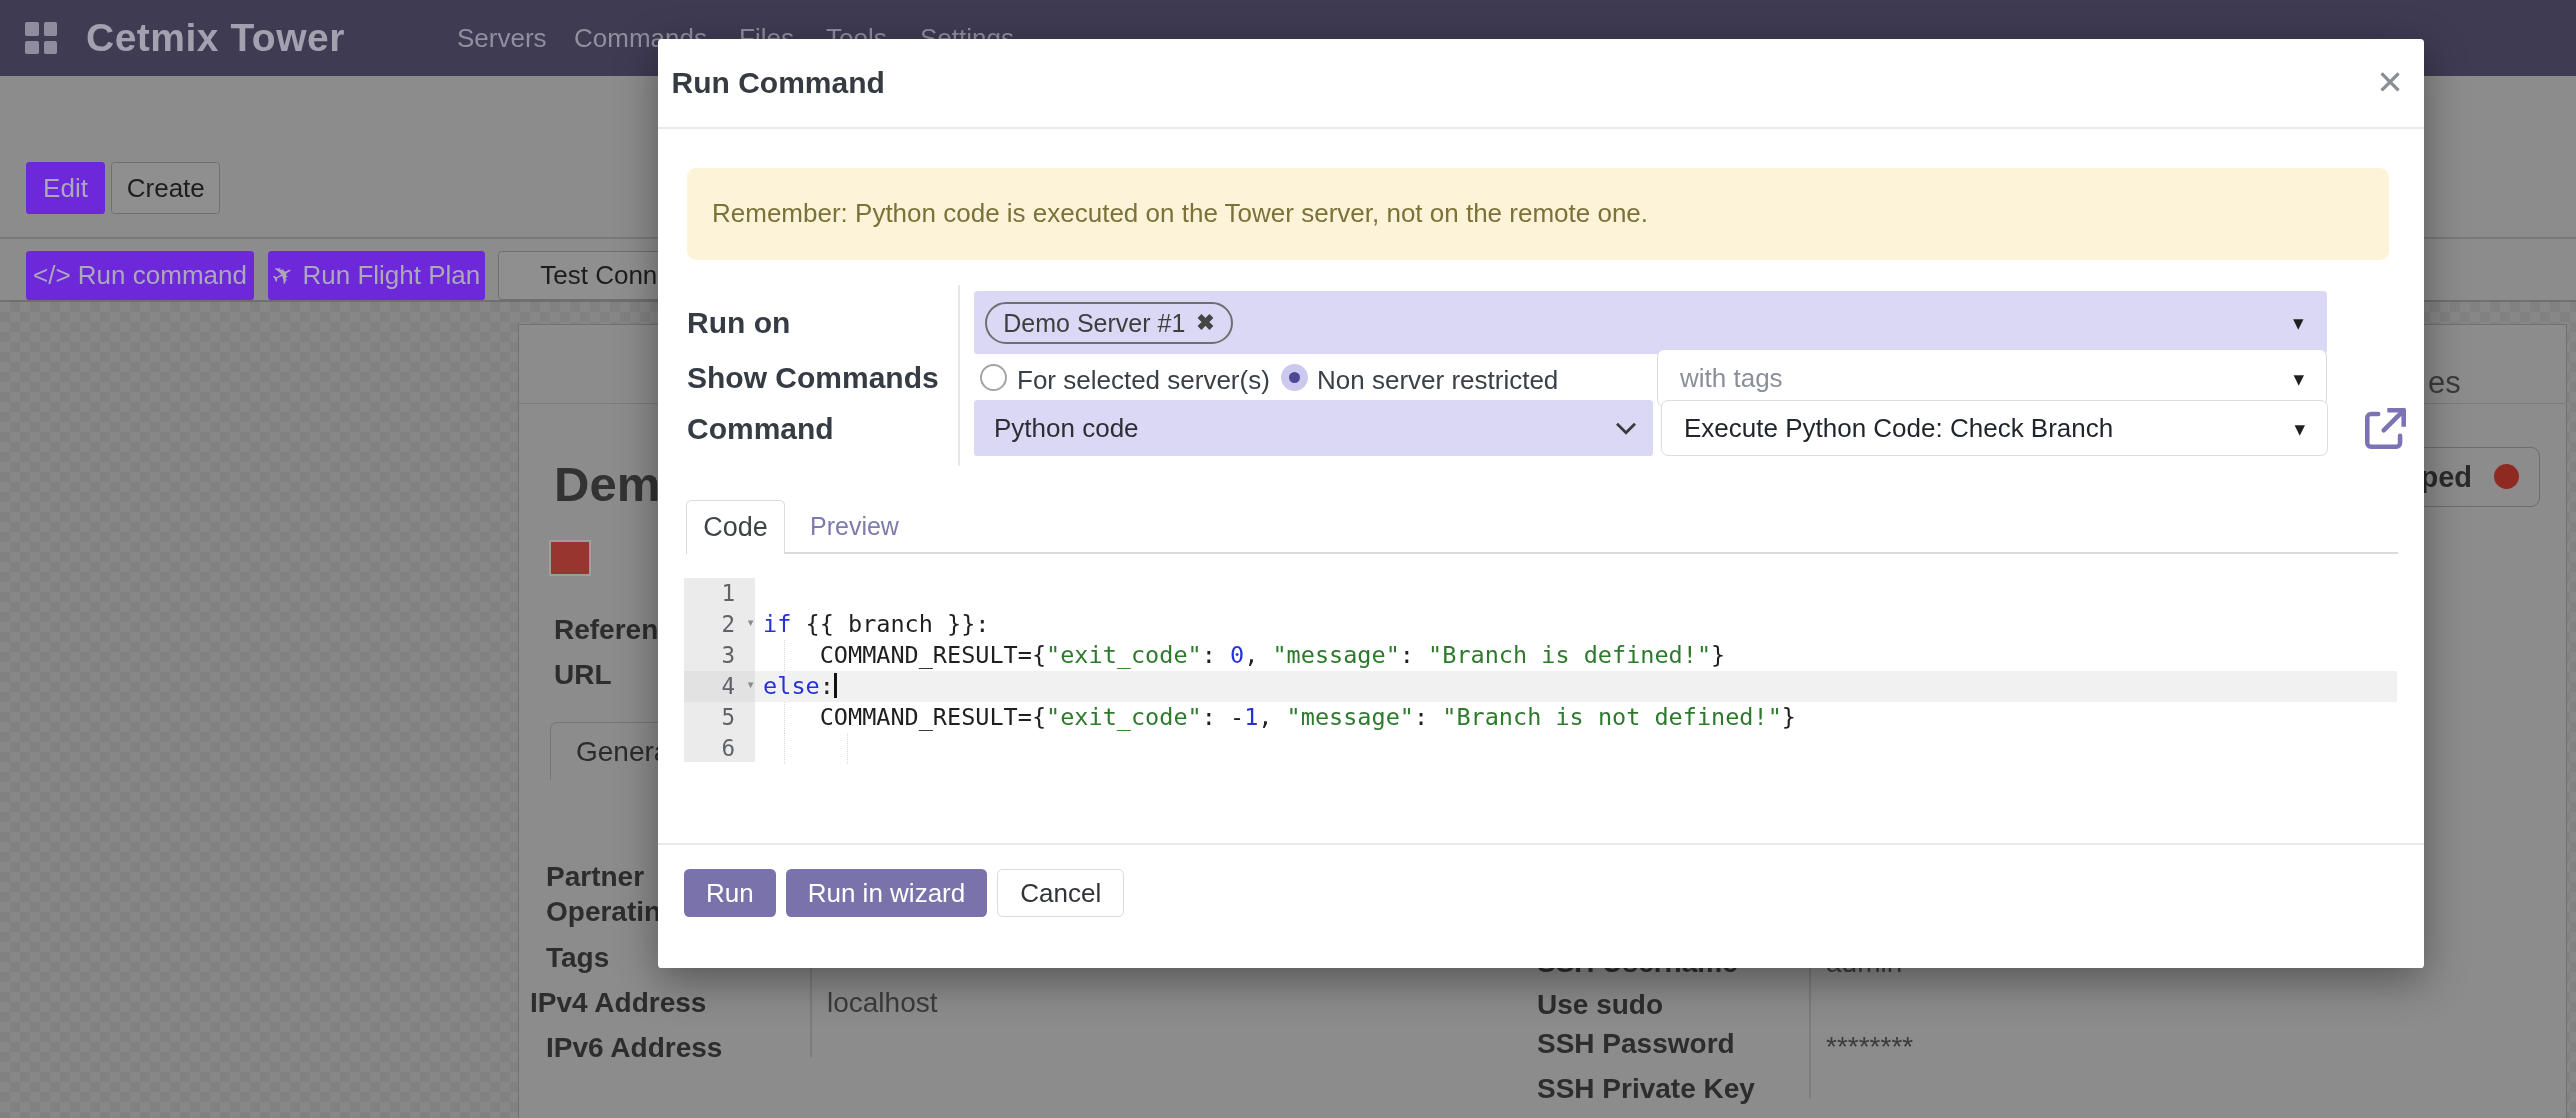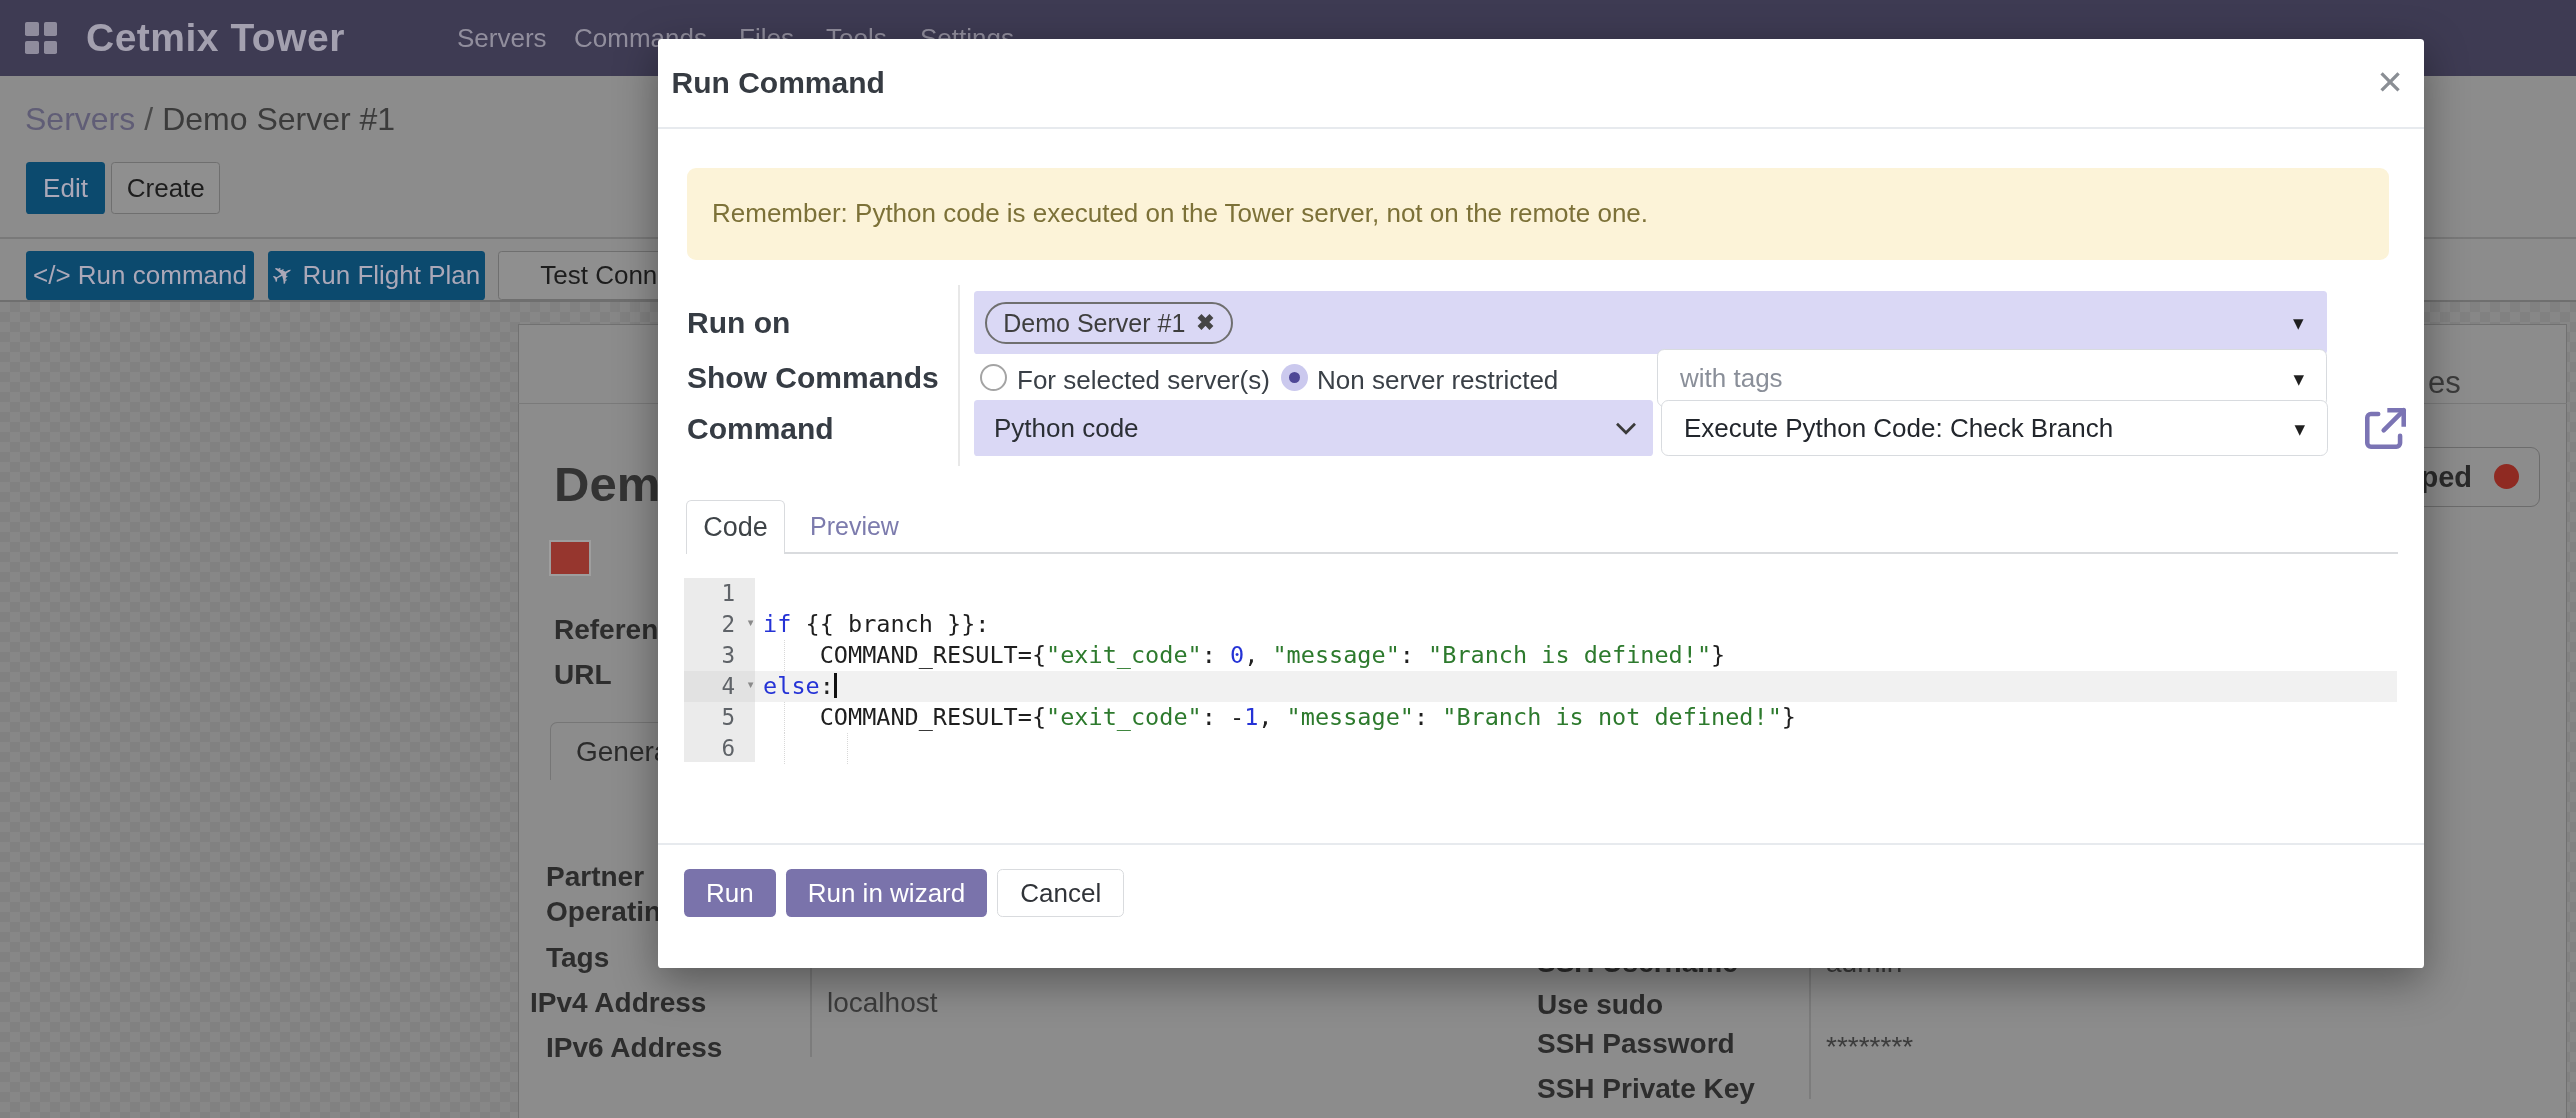--- a/index.html
+++ b/index.html
@@ -15,21 +15,21 @@
   .grid-icon{left:25px;top:22px;width:33px;height:33px;display:grid;grid-template-columns:13.5px 13.5px;grid-template-rows:13.5px 13.5px;gap:5.4px;}
   .grid-icon div{background:#8F8C9D;border-radius:1.8px;}
   
   #page{position:absolute;inset:0;z-index:1;}
   .strip{left:0;top:76px;width:2576px;height:225px;background:#8C8C8C;}
   .crumb{left:25px;top:101px;font-size:32px;}
   .crumb .lnk{color:#605D76;}
   .crumb .sep{color:#4A4A4A;margin:0 9px;}
   .crumb .cur{color:#3B3B3B;}
   .btn{display:flex;align-items:center;justify-content:center;border-radius:3.6px;font-size:26px;box-sizing:border-box;white-space:nowrap;}
-  .btn-dimpurple{background:#0c4a6e;color:#ABA8B8;}
+  .btn-dimpurple{background:#6d28d9;color:#ABA8B8;}
   .btn-dimwhite{background:#8F8F8F;border:1.8px solid #6F6F6F;color:#1D1D1D;}
   .sep-line{left:0;width:2576px;height:1.8px;background:#797979;}
   .hatch{left:0;top:302px;width:2576px;height:817px;background-color:#878787;
     background-image:linear-gradient(45deg, rgba(0,0,0,.045) 25%, transparent 25%, transparent 75%, rgba(0,0,0,.045) 75%),
                      linear-gradient(45deg, rgba(0,0,0,.045) 25%, transparent 25%, transparent 75%, rgba(0,0,0,.045) 75%);
     background-size:20px 20px;background-position:0 0,10px 10px;}
   .card{left:518px;top:324px;width:2049px;height:796px;background:#8C8C8C;border:1.8px solid #717171;box-sizing:border-box;}
   .card-strip{left:518px;top:324px;width:2049px;height:80px;border-bottom:1.8px solid #7A7A7A;box-sizing:border-box;}
   .frag-es{left:2428px;top:365px;font-size:31px;color:#3B3B3B;}
   .status-badge{left:2312px;top:447px;width:228px;height:60px;border:1.8px solid #6C6C6C;border-radius:9px;box-sizing:border-box;}
@@ -113,23 +113,20 @@
   <div class="abs nav-item" style="left:457px">Servers</div>
   <div class="abs nav-item" style="left:574px">Commands</div>
   <div class="abs nav-item" style="left:739px">Files</div>
   <div class="abs nav-item" style="left:826px">Tools</div>
   <div class="abs nav-item" style="left:920px">Settings</div>
 </div>
 
 <div id="page">
   <div class="abs strip"></div>
 
-  <div class="abs crumb">
-    <span class="lnk">Servers</span><span class="sep">/</span><span class="cur">Demo Server #1</span>
-  </div>
 
   <div class="abs" style="left:26px;top:162px;display:flex;gap:6.3px;">
     <div class="btn btn-dimpurple" style="width:79px;height:52px;">Edit</div>
     <div class="btn btn-dimwhite" style="width:109px;height:52px;">Create</div>
   </div>
 
   <div class="abs sep-line" style="top:237px"></div>
 
   <div class="abs" style="left:26px;top:251px;display:flex;gap:13.5px;">
     <div class="btn btn-dimpurple" style="width:228px;height:49px;gap:7.2px;">

